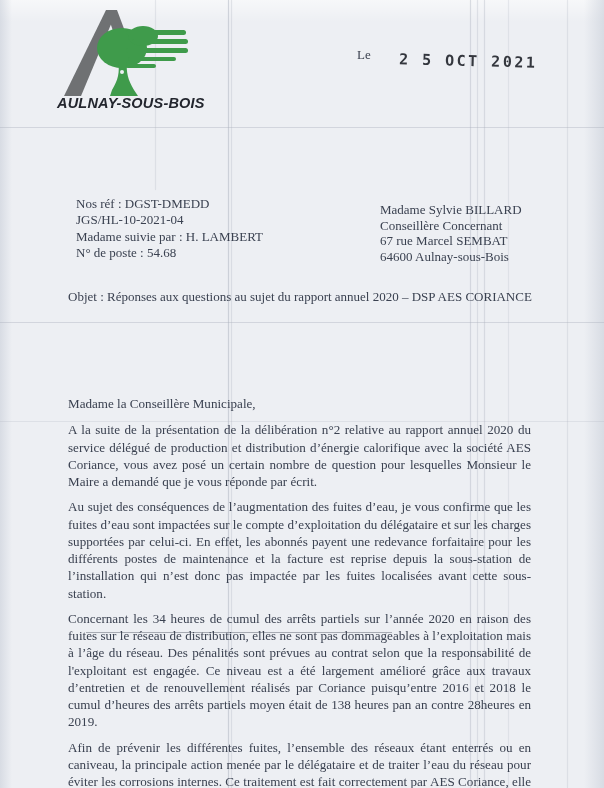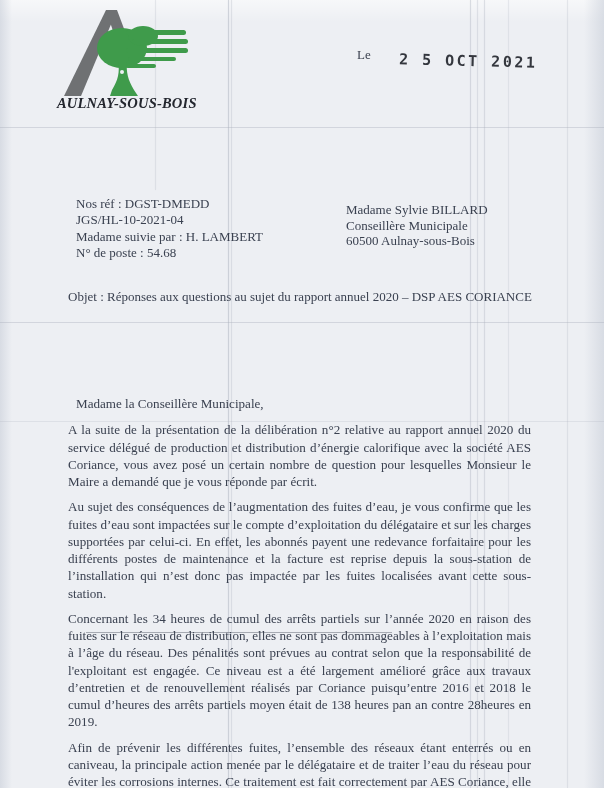--- a/index.html
+++ b/index.html
@@ -18,46 +18,46 @@
   }
   
   .crease-v{position:absolute;top:0;width:1px;height:788px;background:rgba(163,170,183,0.45);box-shadow:0 0 1px rgba(163,170,183,0.4);}
   .crease-h{position:absolute;left:0;width:604px;height:1px;background:rgba(170,176,188,0.40);}
   .crease-strike{position:absolute;height:1px;background:rgba(96,102,114,0.50);}
 
   
   .logo-svg{position:absolute;left:60px;top:10px;width:132px;height:86px;}
   .wordmark{
     position:absolute;left:57px;top:95px;
-    font-family:Liberation Serif, serif;
+    font-family:Liberation Sans, sans-serif;
     font-style:italic;font-weight:bold;
     font-size:14.5px;letter-spacing:0.2px;color:#23262e;
     white-space:nowrap;
   }
 
   
   .date-le{position:absolute;left:357px;top:47px;font-size:13px;color:#3c4250;}
   .date-stamp{
     position:absolute;left:399px;top:52px;
     font-family:"DejaVu Sans Mono", monospace;
     font-weight:bold;font-size:15px;letter-spacing:2.5px;
     color:#34373e;transform:rotate(1.4deg);
     white-space:nowrap;
   }
 
   
   .ref-block{position:absolute;left:68px;top:196px;font-size:13px;line-height:16.4px;white-space:nowrap;margin-left:8px;}
-  .recipient-block{position:absolute;left:346px;top:202px;font-size:13px;line-height:15.6px;white-space:nowrap;}
+  .recipient-block{position:absolute;left:380px;top:202px;font-size:13px;line-height:15.6px;white-space:nowrap;}
 
   
   .subject{position:absolute;left:68px;top:289px;width:530px;font-size:13px;white-space:nowrap;}
 
   
   .body-text{position:absolute;left:68px;top:395px;width:479px;font-size:13.1px;line-height:17.25px;}
-  .body-text .salutation{margin:0 0 9px 8px;}
+  .body-text .salutation{margin:0 0 9px 0;}
   .body-text p{margin:0 16px 8px 0;text-align:justify;}
   .body-text p:last-child{margin-bottom:0;}
 </style>
 </head>
 <body>
 
 <div class="page">
 
   <div class="crease-v" style="left:228px;"></div>
   <div class="crease-v" style="left:231px;opacity:.6;"></div>
@@ -98,22 +98,23 @@
 
   <div class="ref-block">
     <div>Nos réf : DGST-DMEDD</div>
     <div>JGS/HL-10-2021-04</div>
     <div>Madame suivie par : H. LAMBERT</div>
     <div>N° de poste : 54.68</div>
   </div>
 
   <div class="recipient-block">
     <div>Madame Sylvie BILLARD</div>
-    <div>Conseillère Municipale</div>
-    <div>60500 Aulnay-sous-Bois</div>
+    <div>Conseillère Concernant</div>
+    <div>67 rue Marcel SEMBAT</div>
+    <div>64600 Aulnay-sous-Bois</div>
   </div>
 
   <div class="subject">Objet : Réponses aux questions au sujet du rapport annuel 2020 – DSP AES CORIANCE</div>
 
   <div class="body-text">
     <div class="salutation">Madame la Conseillère Municipale,</div>
     <p>A la suite de la présentation de la délibération n°2 relative au rapport annuel 2020 du service délégué de production et distribution d’énergie calorifique avec la société AES Coriance, vous avez posé un certain nombre de question pour lesquelles Monsieur le Maire a demandé que je vous réponde par écrit.</p>
     <p>Au sujet des conséquences de l’augmentation des fuites d’eau, je vous confirme que les fuites d’eau sont impactées sur le compte d’exploitation du délégataire et sur les charges supportées par celui-ci. En effet, les abonnés payent une redevance forfaitaire pour les différents postes de maintenance et la facture est reprise depuis la sous-station de l’installation qui n’est donc pas impactée par les fuites localisées avant cette sous-station.</p>
     <p>Concernant les 34 heures de cumul des arrêts partiels sur l’année 2020 en raison des fuites sur le réseau de distribution, elles ne sont pas dommageables à l’exploitation mais à l’âge du réseau. Des pénalités sont prévues au contrat selon que la responsabilité de l'exploitant est engagée. Ce niveau est a été largement amélioré grâce aux travaux d’entretien et de renouvellement réalisés par Coriance puisqu’entre 2016 et 2018 le cumul d’heures des arrêts partiels moyen était de 138 heures pan an contre 28heures en 2019.</p>
     <p>Afin de prévenir les différentes fuites, l’ensemble des réseaux étant enterrés ou en caniveau, la principale action menée par le délégataire et de traiter l’eau du réseau pour éviter les corrosions internes. Ce traitement est fait correctement par AES Coriance, elle est de plus contrôlée par une société spécialisée qui préconise, si besoin, des actions correctives liées à l’ajustement des quantités de produit à introduire pour garantir la qualité de l’eau. De plus, les fuites constatées sont consécutives à des infiltrations extérieures e de la corrosion externe. Cela se traduit par une perte pour le délégataire et n’est pas comptabilisé chez les abonnés.</p>

